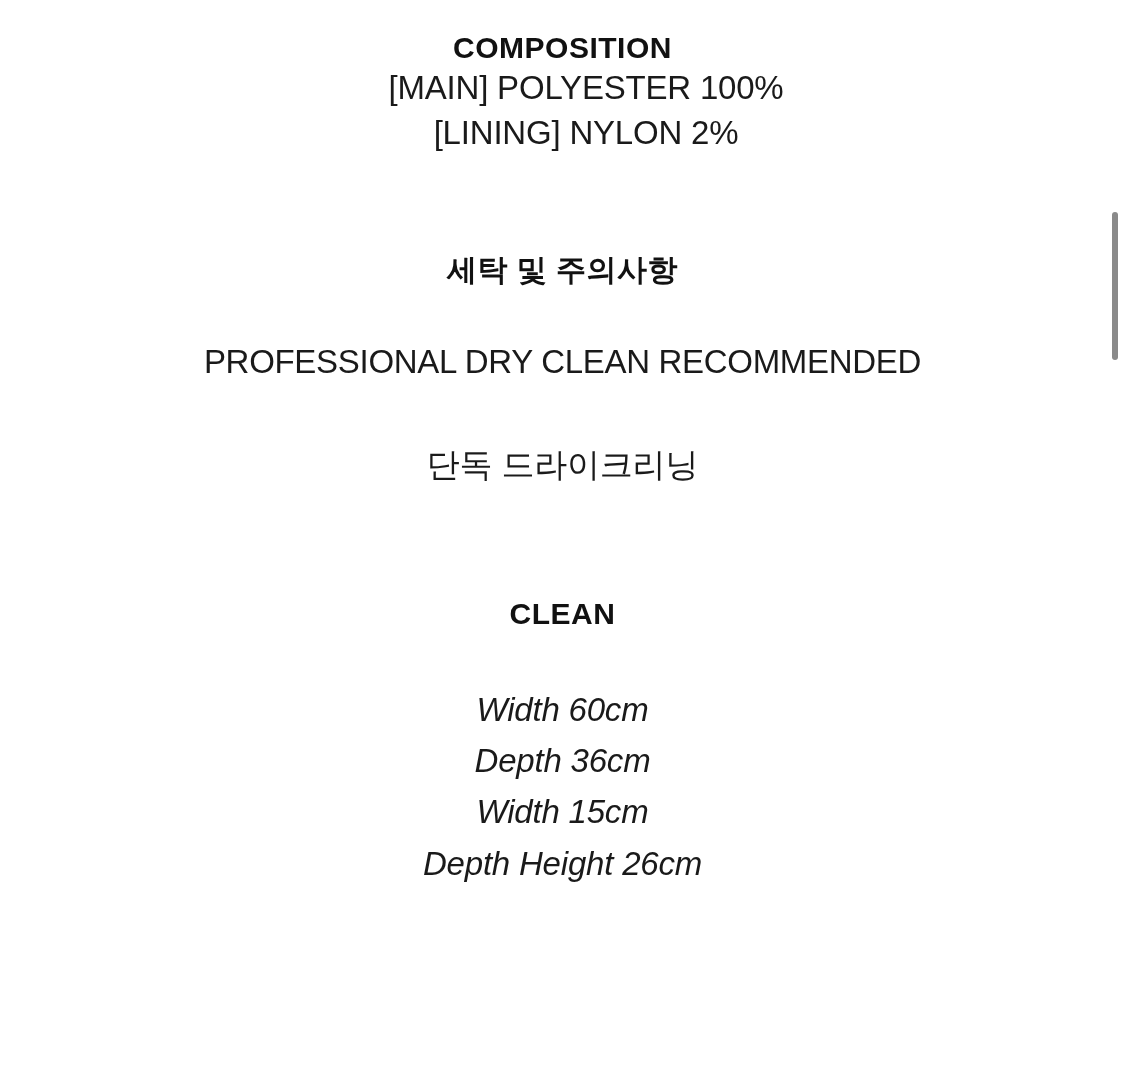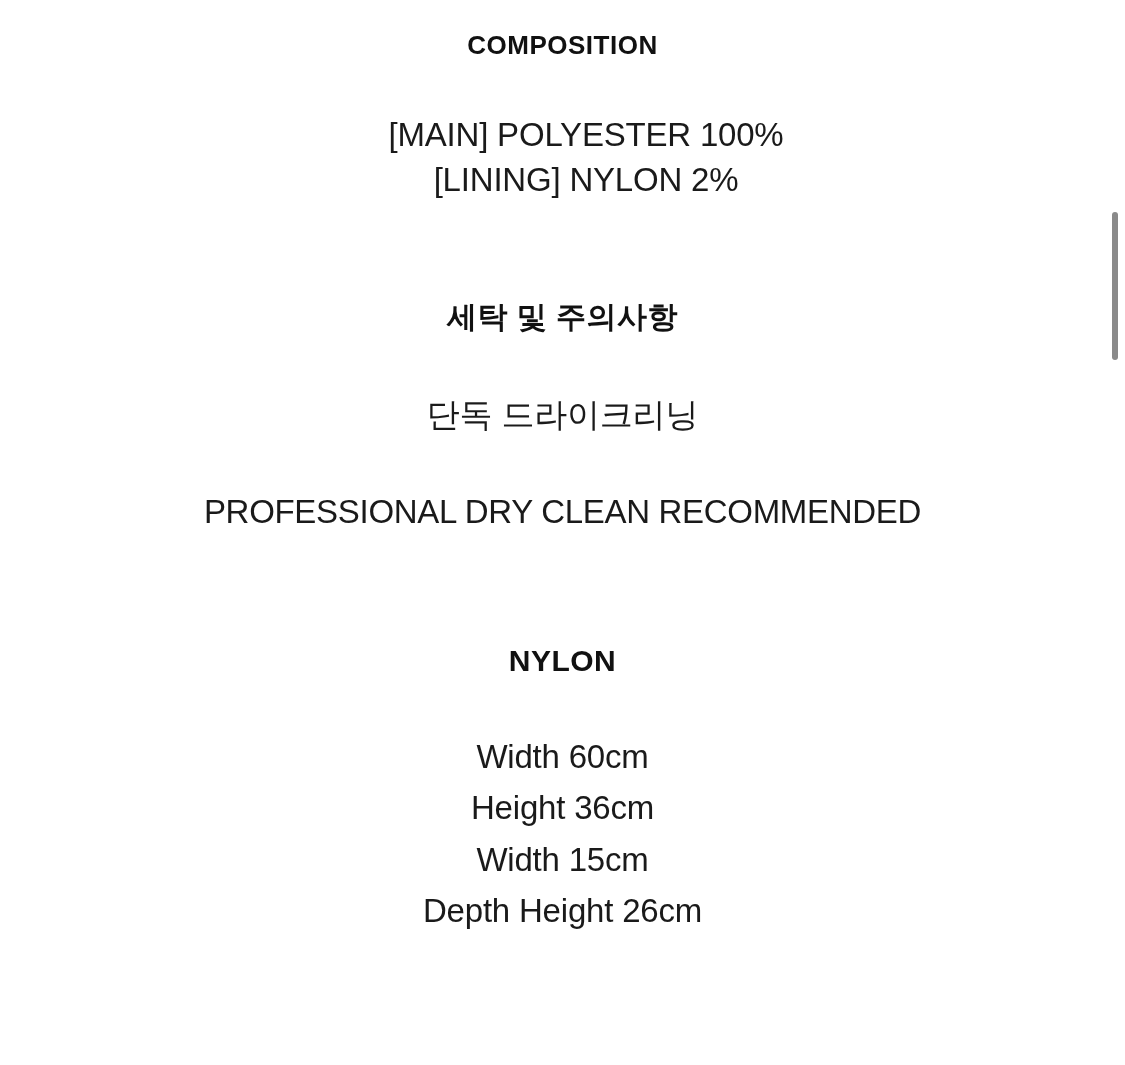--- a/index.html
+++ b/index.html
@@ -23,41 +23,40 @@
     position: relative;
   }
 
   .content {
     width: 1125px;
     text-align: center;
     position: relative;
   }
 
   .heading {
-    font-size: 26px;
+    font-size: 30px;
     font-weight: bold;
     letter-spacing: 0.5px;
     color: #111111;
     line-height: 1.2;
   }
 
   .body-line {
     font-size: 33px;
     font-weight: 400;
     color: #1a1a1a;
     line-height: 1.36;
     letter-spacing: -0.2px;
   }
 
   .section-composition {
     padding-top: 30px;
   }
 
   .composition-lines {
-    margin-top: 52px;
     padding-left: 47px;
   }
 
   .section-care {
     margin-top: 96px;
   }
 
   .care-heading {
     font-size: 30px;
     font-weight: bold;
@@ -83,20 +82,21 @@
     font-weight: bold;
     letter-spacing: 0.5px;
   }
 
   .size-lines {
     margin-top: 52px;
   }
 
   .size-lines .body-line {
     line-height: 1.56;
+    font-style: italic;
   }
 
   
   .scrollbar-track {
     position: absolute;
     top: 0;
     right: 7px;
     width: 6px;
     height: 1065px;
     background: transparent;
@@ -120,29 +120,29 @@
     <section class="section-composition">
       <div class="heading">COMPOSITION</div>
       <div class="composition-lines">
         <div class="body-line">[MAIN] POLYESTER 100%</div>
         <div class="body-line">[LINING] NYLON 2%</div>
       </div>
     </section>
 
     <section class="section-care">
       <div class="heading care-heading">세탁 및 주의사항</div>
+      <div class="body-line care-english">PROFESSIONAL DRY CLEAN RECOMMENDED</div>
       <div class="body-line care-korean">단독 드라이크리닝</div>
-      <div class="body-line care-english">PROFESSIONAL DRY CLEAN RECOMMENDED</div>
     </section>
 
     <section class="section-size">
-      <div class="heading size-heading">NYLON</div>
+      <div class="heading size-heading">CLEAN</div>
       <div class="size-lines">
         <div class="body-line">Width 60cm</div>
-        <div class="body-line">Height 36cm</div>
+        <div class="body-line">Depth 36cm</div>
         <div class="body-line">Width 15cm</div>
         <div class="body-line">Depth Height 26cm</div>
       </div>
     </section>
 
   </div>
 
   <div class="scrollbar-track"></div>
   <div class="scrollbar-thumb"></div>
 </div>

